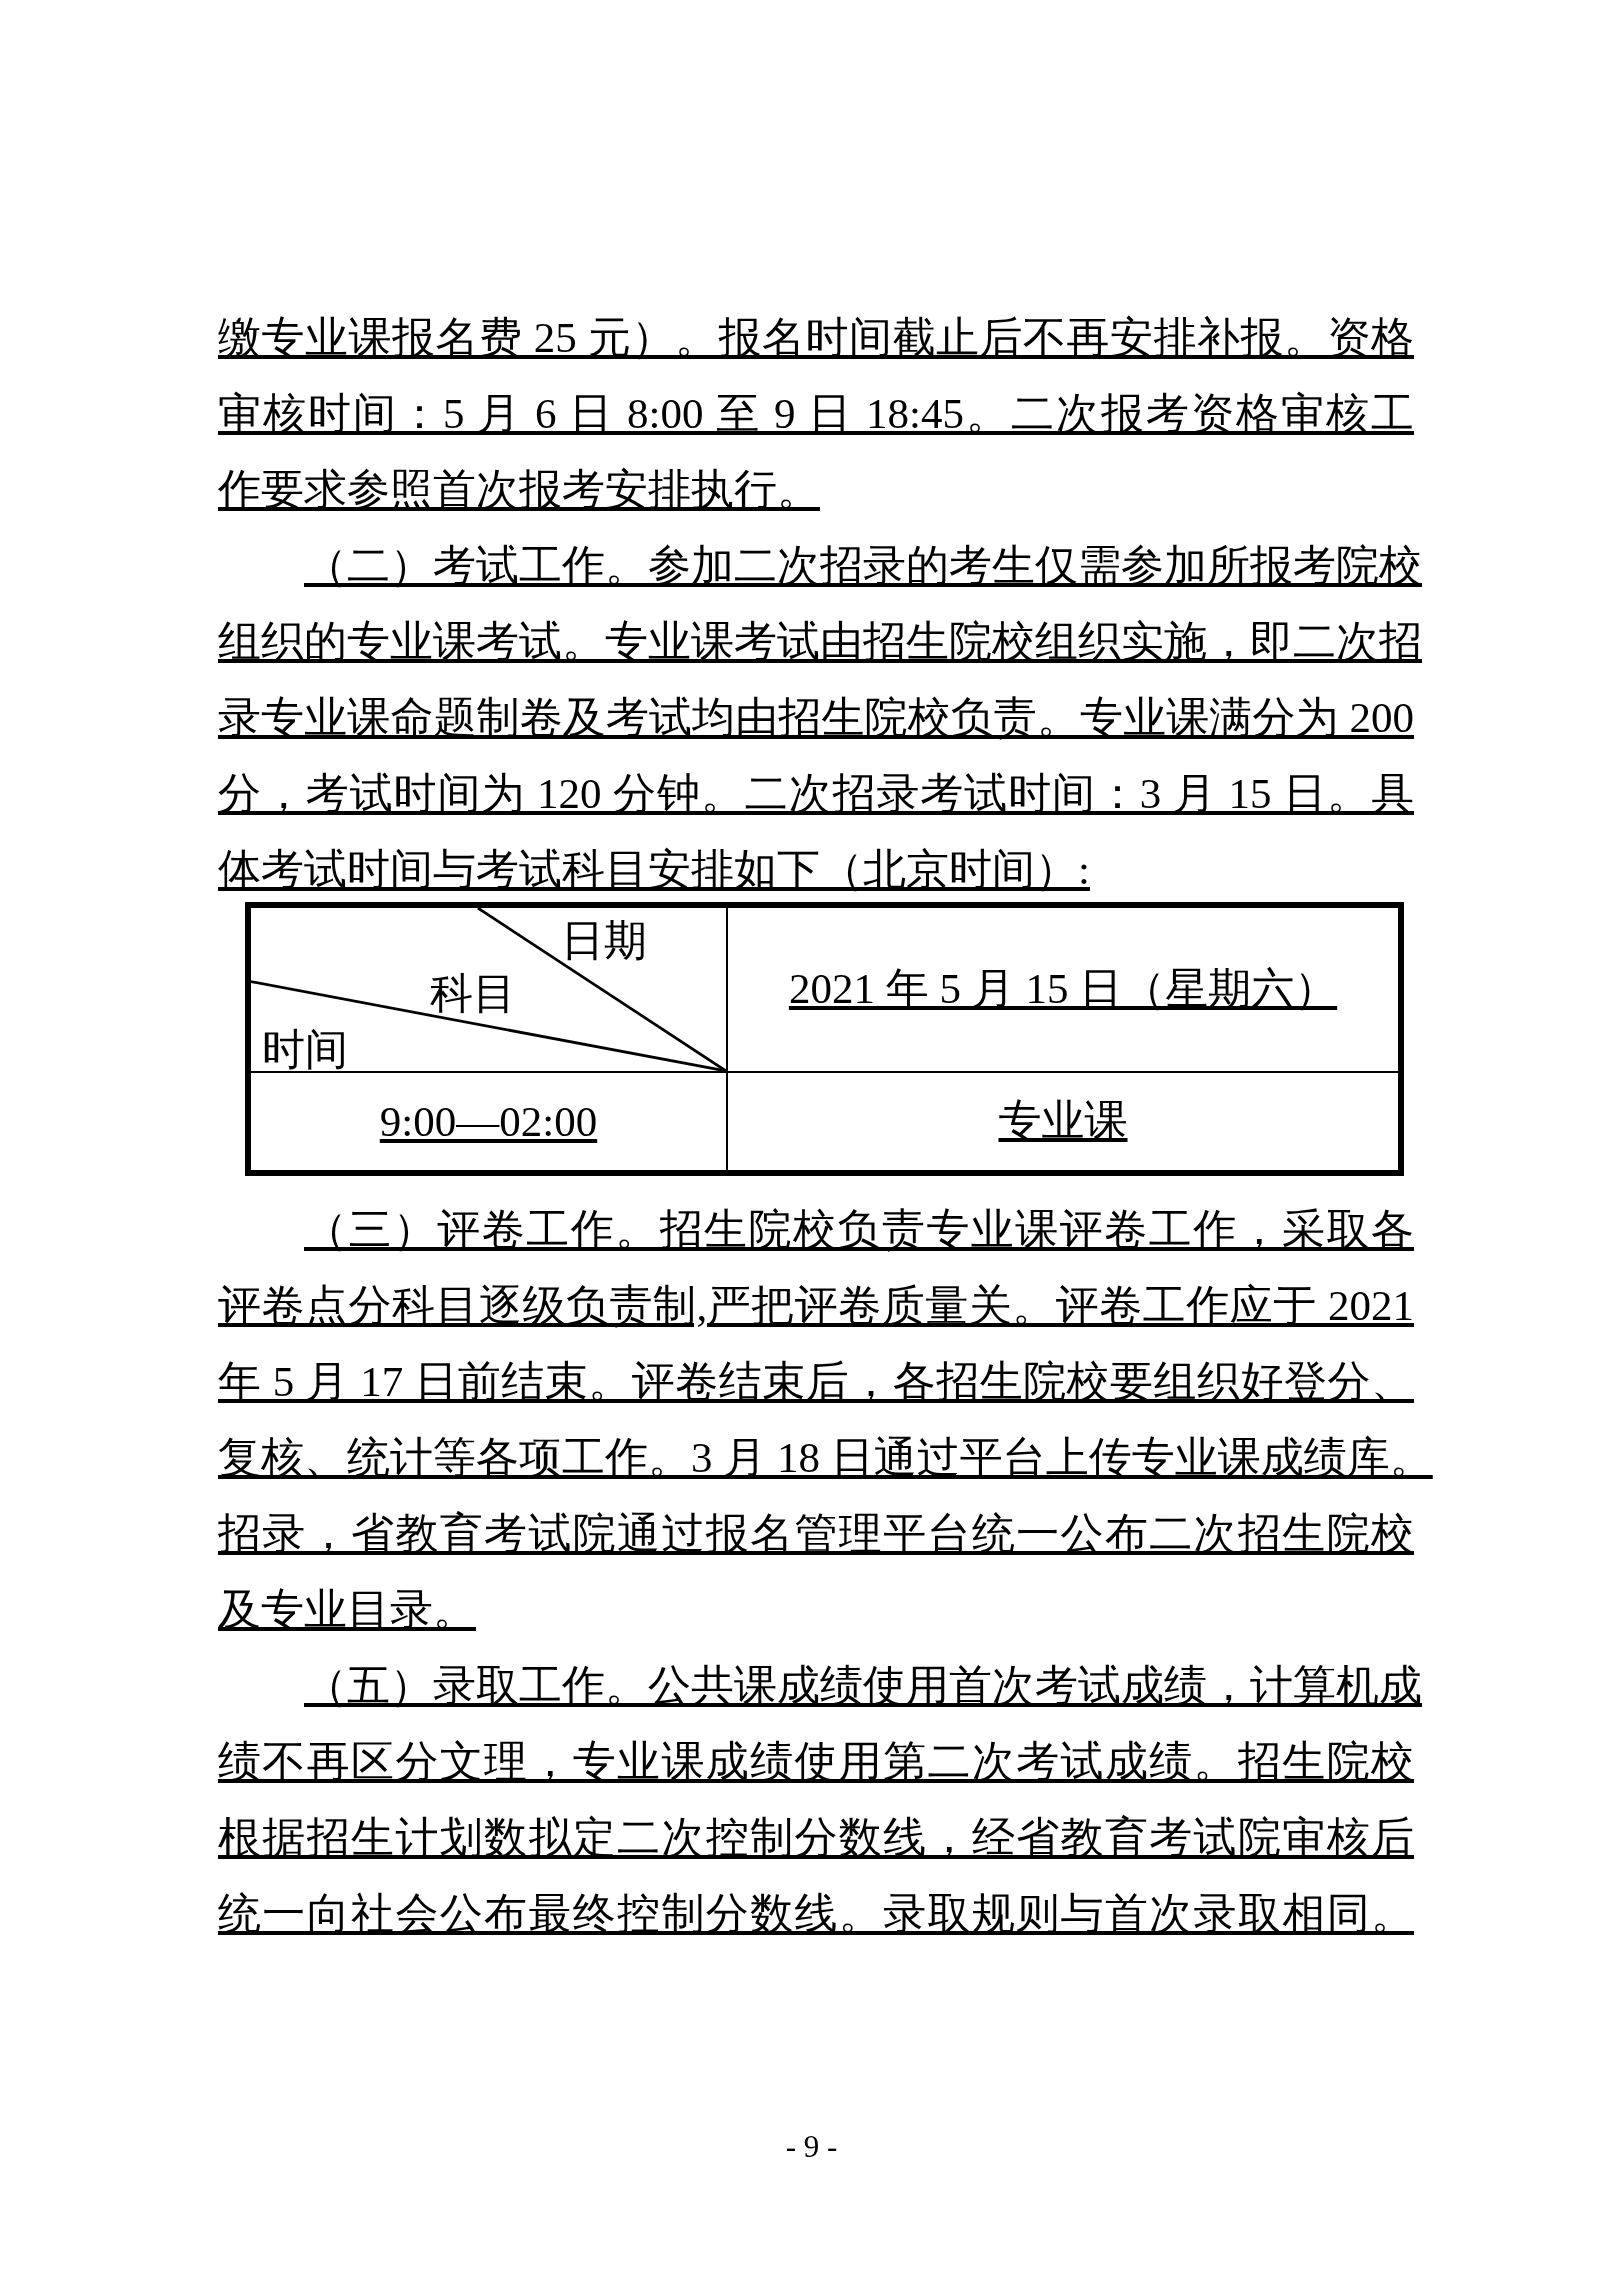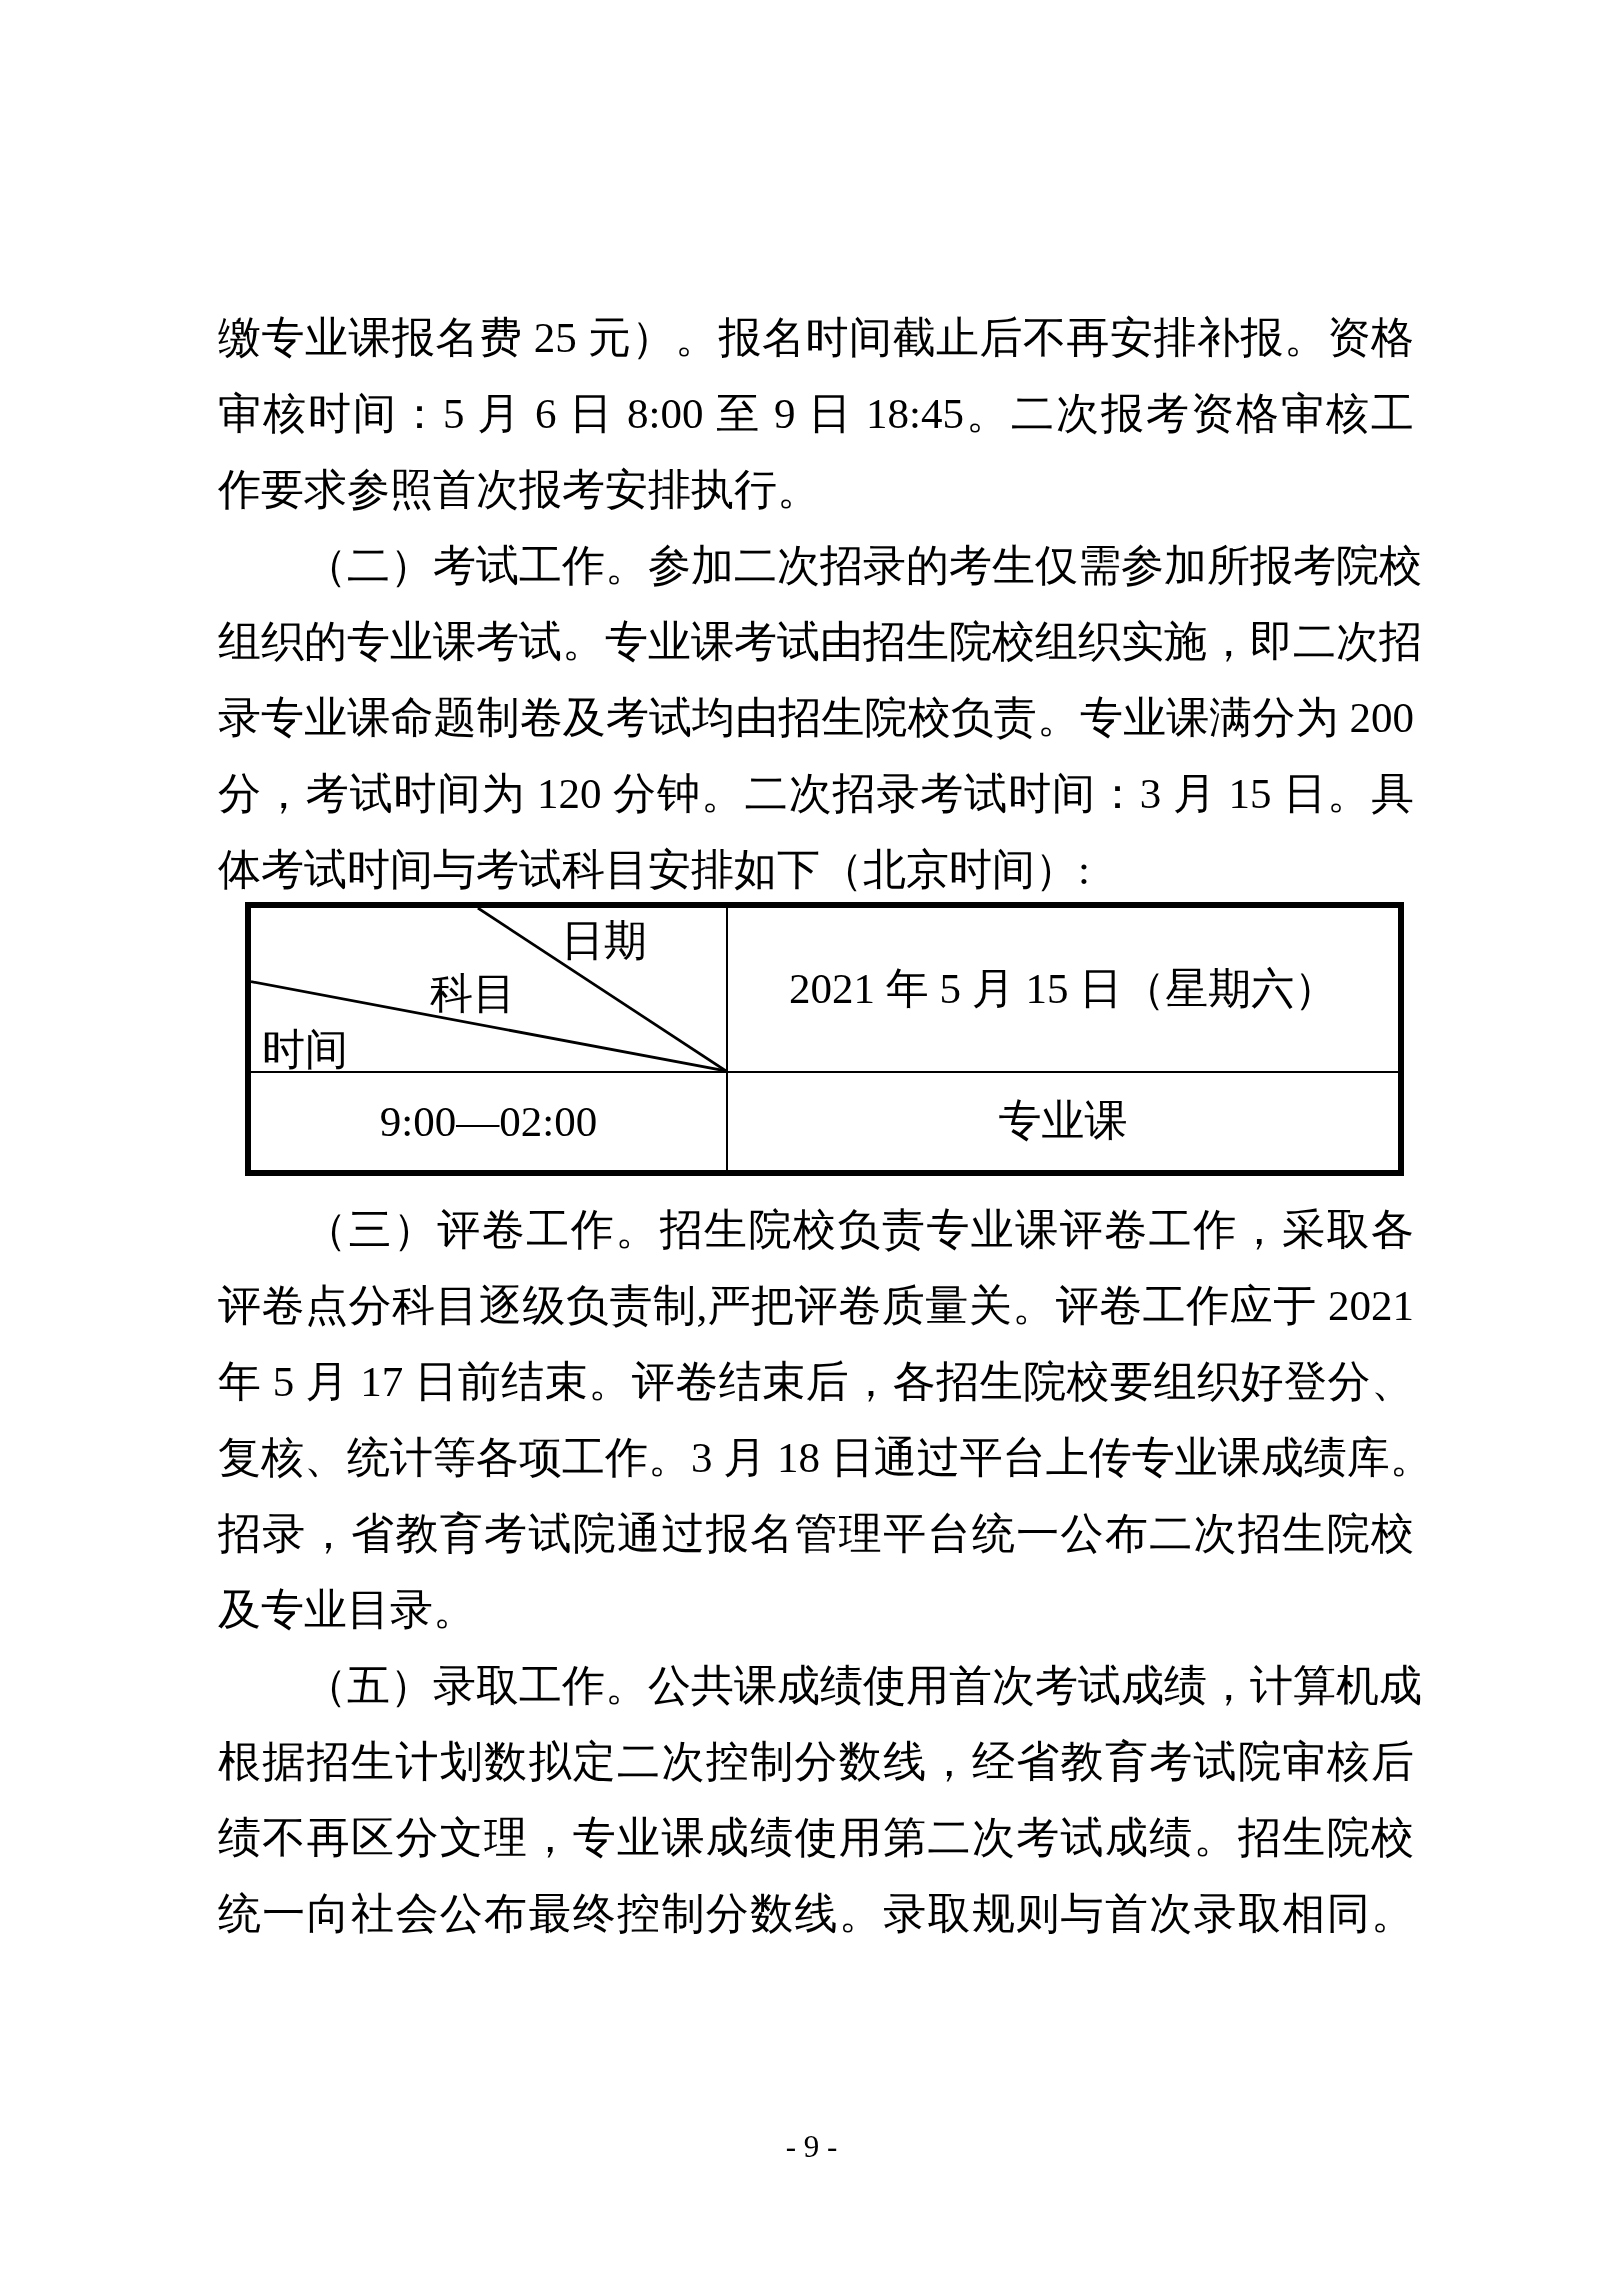--- a/index.html
+++ b/index.html
@@ -14,20 +14,21 @@
     background: #ffffff;
     color: #000000;
     font-family: "Liberation Serif", "DejaVu Serif", serif;
     overflow: hidden;
   }
   #content {
     position: absolute;
     left: 218px;
     top: 300px;
     width: 1196px;
+    text-decoration: underline;
   }
   .tline {
     height: 76px;
     line-height: 76px;
     font-size: 43px;
     white-space: nowrap;
     text-align: justify;
     text-align-last: justify;
     text-justify: inter-character;
     overflow: visible;
@@ -131,21 +132,21 @@
 
     <div class="tline indent" style="margin-top:16.4px">（三）评卷工作。招生院校负责专业课评卷工作，采取各</div>
     <div class="tline">评卷点分科目逐级负责制,严把评卷质量关。评卷工作应于 2021</div>
     <div class="tline">年 5 月 17 日前结束。评卷结束后，各招生院校要组织好登分、</div>
     <div class="tline">复核、统计等各项工作。3 月 18 日通过平台上传专业课成绩库。</div>
 
     <div class="tline">招录，省教育考试院通过报名管理平台统一公布二次招生院校</div>
     <div class="tline short">及专业目录。</div>
 
     <div class="tline indent">（五）录取工作。公共课成绩使用首次考试成绩，计算机成</div>
+    <div class="tline">绩不再区分文理，专业课成绩使用第二次考试成绩。招生院校</div>
     <div class="tline">根据招生计划数拟定二次控制分数线，经省教育考试院审核后</div>
-    <div class="tline">绩不再区分文理，专业课成绩使用第二次考试成绩。招生院校</div>
     <div class="tline">统一向社会公布最终控制分数线。录取规则与首次录取相同。</div>
 
   </div>
 
   <div id="page-number">- 9 -</div>
 </div>
 
 
 </body></html>

